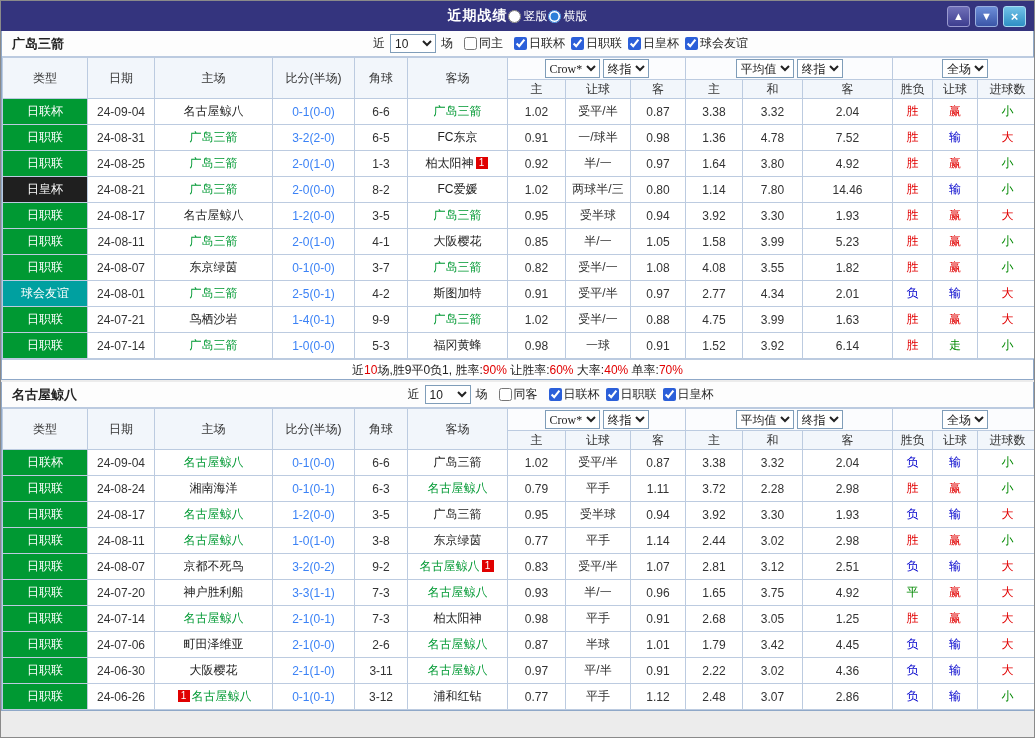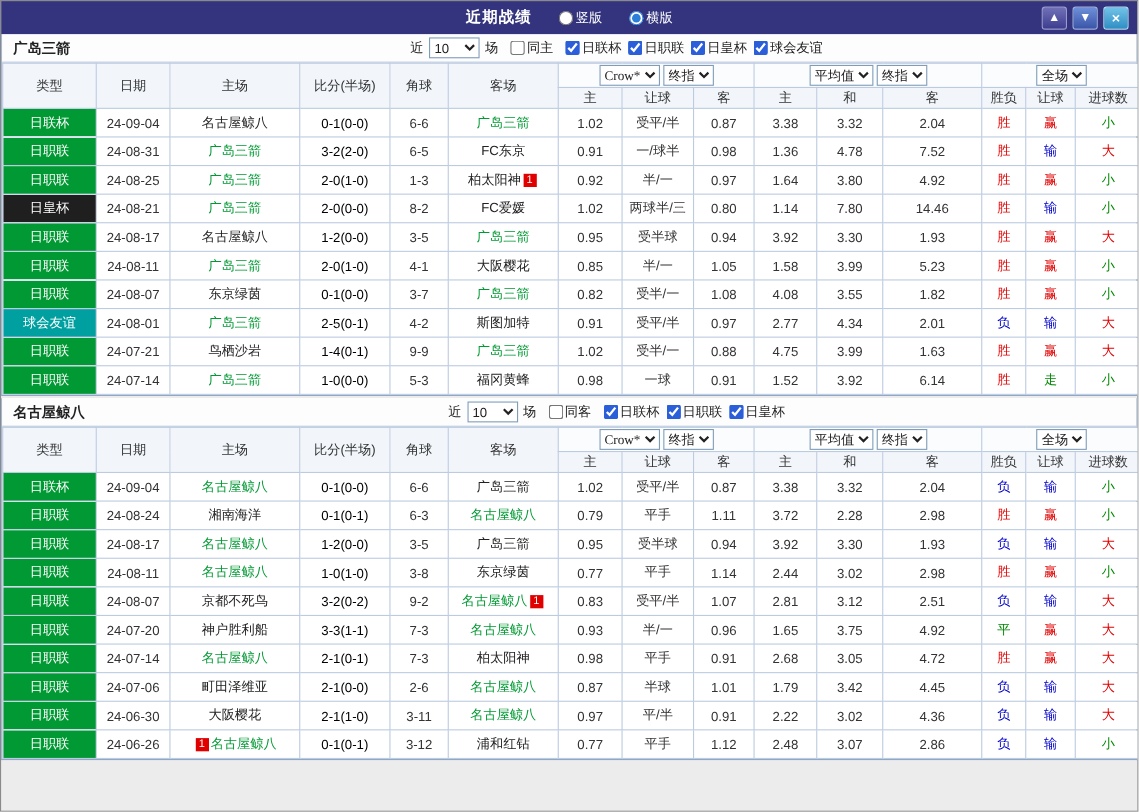--- a/index.html
+++ b/index.html
@@ -2,21 +2,21 @@
 <html><head>
 <meta charset="utf-8">
 <style>
   * { margin:0; padding:0; box-sizing:border-box; }
   html,body { background:#e9e9e9; }
   body { font-family:"Liberation Sans","DejaVu Sans",sans-serif; width:1035px; }
   .page { width:1035px; height:738px; border:1px solid #8a8a8a; background:#ececec; overflow:hidden; }
 
   
   .topbar { height:30px; background:#34347e; position:relative; display:flex; align-items:center; color:#fff; }
-  .topbar-center { position:absolute; left:0; right:0; display:flex; justify-content:center; align-items:center; gap:24px; }
+  .topbar-center { position:absolute; left:0; right:0; display:flex; justify-content:center; align-items:center; gap:0; }
   .panel-title { font-weight:bold; font-size:14px; letter-spacing:1px; }
   .radio-label { display:inline-flex; align-items:center; gap:3px; font-size:12px; cursor:pointer; }
   .radio-label input { accent-color:#2b7fd9; }
   .topbar-buttons { margin-left:auto; display:flex; gap:5px; padding-right:8px; position:relative; z-index:2; }
   .tb-btn { width:23px; height:21px; font-size:11px; color:#fff; border-radius:3px; cursor:pointer; display:flex; align-items:center; justify-content:center; line-height:1; }
   .tb-btn.up   { background:linear-gradient(#7070b8,#3d3d8f); border:1px solid #9a9ad0; }
   .tb-btn.down { background:linear-gradient(#6d8fd8,#3a55a8); border:1px solid #9ab0e0; }
   .tb-btn.close{ background:linear-gradient(#72c2e8,#2e8fc4); border:1px solid #a8dcf2; font-size:13px; font-weight:bold; }
 
   
@@ -36,21 +36,21 @@
   .hrow1 th { height:22px; }
   .hrow2 th { height:19px; }
   .dd { background:#fbfcfe;font-family:Liberation Serif, serif; }
   tbody td { height:26px; background:#fff; color:#333; }
   td.lg { color:#fff; font-size:12px; }
   .lg-green { background:#009933; }
   .lg-dark  { background:#1f1f1f; }
   .lg-teal  { background:#00a0a0; }
   .team-focus  { color:#009933; }
   .team-normal { color:#222; }
-  td.score { color:#000000; }
+  td.score { color:#3b82f6; }
   .t-red   { color:#e10000; }
   .t-green { color:#008800; }
   .t-blue  { color:#0000cc; }
   .card-badge { display:inline-block; background:#e00000; color:#fff; font-size:10px; width:12px; height:12px; line-height:12px; text-align:center; margin:0 2px; vertical-align:1px; }
 
   .summary { height:20px; line-height:20px; text-align:center; font-size:12px; color:#222; border-top:1px solid #bccbe0; background:#fff; }
 </style>
 </head>
 <body>
 
@@ -323,20 +323,21 @@
             <td class="odds">0.91</td>
             <td class="odds">1.52</td>
             <td class="odds">3.92</td>
             <td class="odds">6.14</td>
             <td class="res t-red">胜</td>
             <td class="res t-green">走</td>
             <td class="res t-green">小</td>
           </tr>
         </tbody>
     </table>
+    <div class="summary"><span>近</span><span class="t-red">10</span><span>场,胜9平0负1, </span><span>胜率:</span><span class="t-red">90%</span><span> 让胜率:</span><span class="t-red">60%</span><span> 大率:</span><span class="t-red">40%</span><span> 单率:</span><span class="t-red">70%</span></div>
   </div>
 
   <div class="section">
     <div class="filterbar">
       <span class="team-name">名古屋鲸八</span>
       <div class="filter-controls">
         <span>近</span>
         <select class="count-sel"><option>10</option></select>
         <span>场</span>
         <label class="chk">
@@ -513,21 +514,21 @@
             <td class="date">24-07-14</td>
             <td class="team-cell"><span class="team-focus">名古屋鲸八</span></td>
             <td class="score">2-1(0-1)</td>
             <td class="corners">7-3</td>
             <td class="team-cell"><span class="team-normal">柏太阳神</span></td>
             <td class="odds">0.98</td>
             <td class="odds">平手</td>
             <td class="odds">0.91</td>
             <td class="odds">2.68</td>
             <td class="odds">3.05</td>
-            <td class="odds">4.72</td>
+            <td class="odds">1.25</td>
             <td class="res t-red">胜</td>
             <td class="res t-red">赢</td>
             <td class="res t-red">大</td>
           </tr>
           <tr>
             <td class="lg lg-green">日职联</td>
             <td class="date">24-07-06</td>
             <td class="team-cell"><span class="team-normal">町田泽维亚</span></td>
             <td class="score">2-1(0-0)</td>
             <td class="corners">2-6</td>

